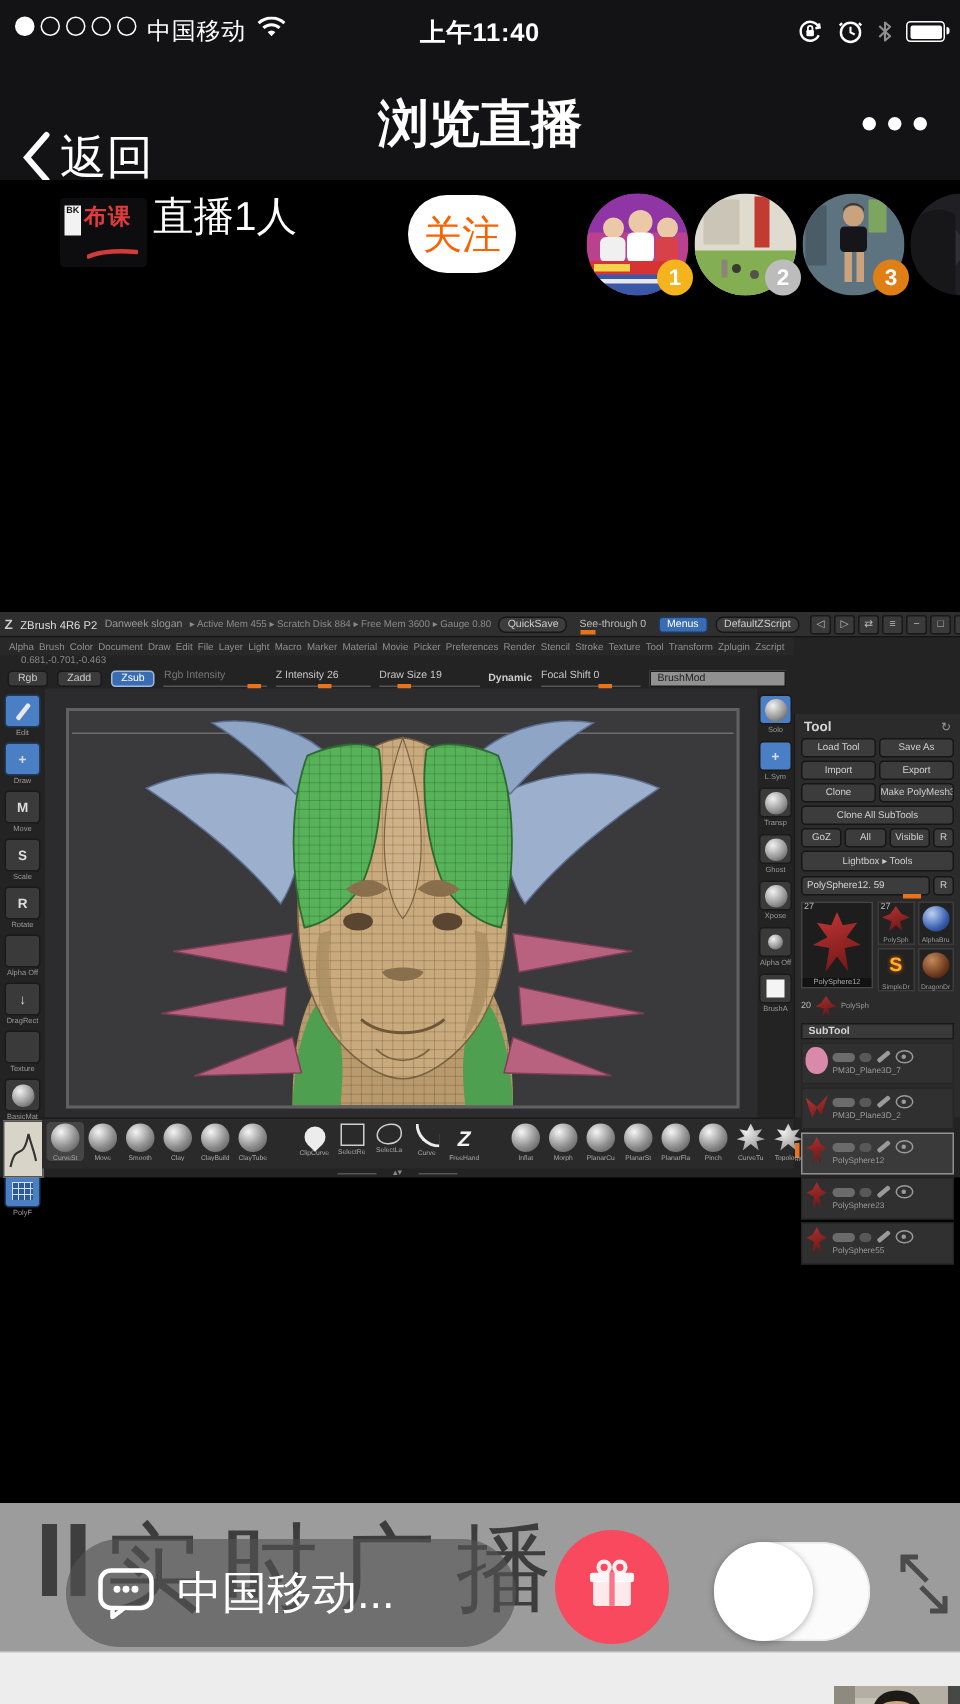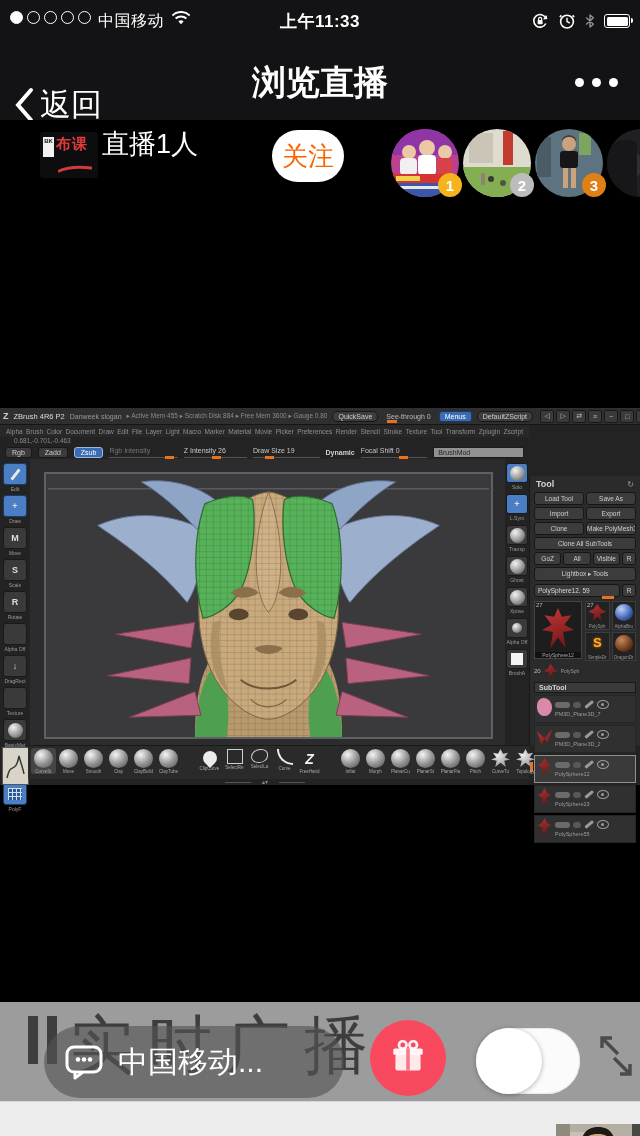--- a/index.html
+++ b/index.html
@@ -196,21 +196,21 @@
             <span class="dot"></span>
             <span class="dot"></span>
           </span>
         <span class="carrier">中国移动</span>
         <svg width="20" height="15" viewBox="0 0 20 15">
           <path d="M10 13.2 L7.4 10.4 A4 4 0 0 1 12.6 10.4 Z" fill="#fff"></path>
           <path d="M4.6 7.6 A8 8 0 0 1 15.4 7.6" fill="none" stroke="#fff" stroke-width="2"></path>
           <path d="M1.4 4.4 A12.5 12.5 0 0 1 18.6 4.4" fill="none" stroke="#fff" stroke-width="2"></path>
         </svg>
       </div>
-      <div class="sb-time">上午11:33</div>
+      <div class="sb-time">上午11:40</div>
       <div class="sb-right">
         <svg width="18" height="18" viewBox="0 0 18 18">
           <path d="M14.8 11.5 A6.3 6.3 0 1 1 14.8 6.2" fill="none" stroke="#fff" stroke-width="1.6"></path>
           <path d="M12.6 6.8 L15.4 6.4 L15 3.6" fill="none" stroke="#fff" stroke-width="1.6"></path>
           <rect x="6.6" y="8" width="5" height="4.2" rx="0.8" fill="#fff"></rect>
           <path d="M7.6 8 V6.8 a1.5 1.5 0 0 1 3 0 V8" fill="none" stroke="#fff" stroke-width="1.2"></path>
         </svg>
         <svg width="18" height="18" viewBox="0 0 18 18">
           <circle cx="9" cy="9.6" r="6.4" fill="none" stroke="#fff" stroke-width="1.6"></circle>
           <path d="M9 5.8 V9.6 L11.8 11" fill="none" stroke="#fff" stroke-width="1.4"></path>

